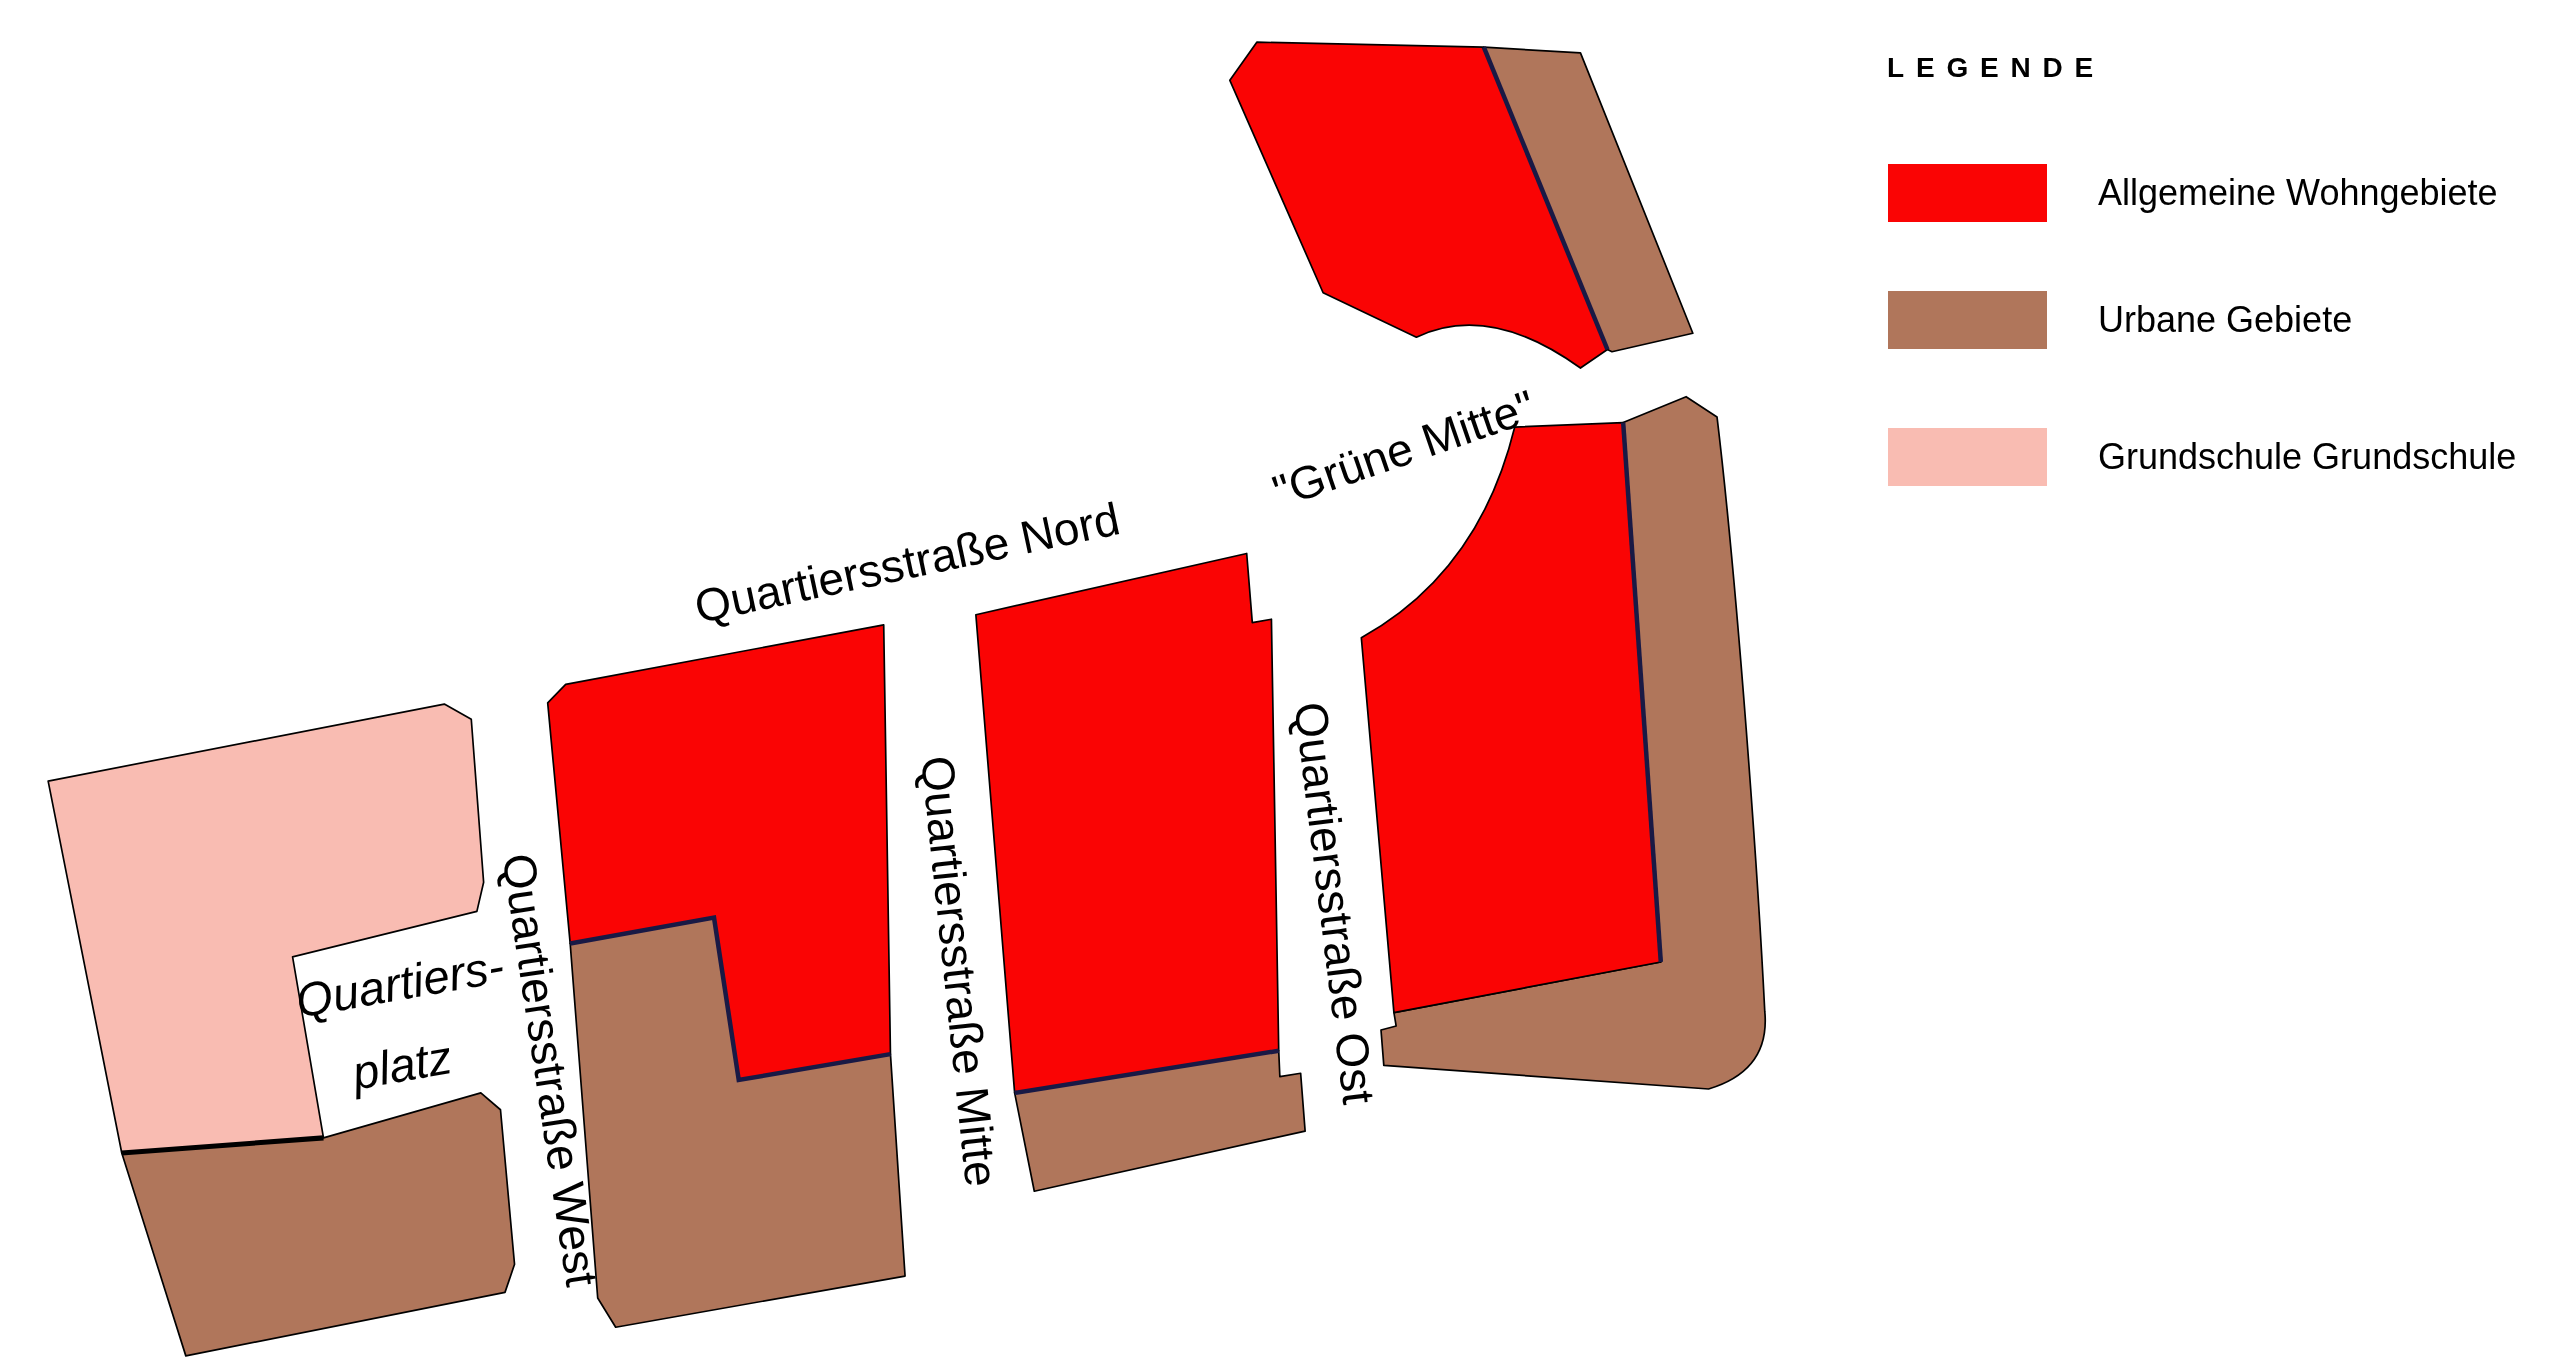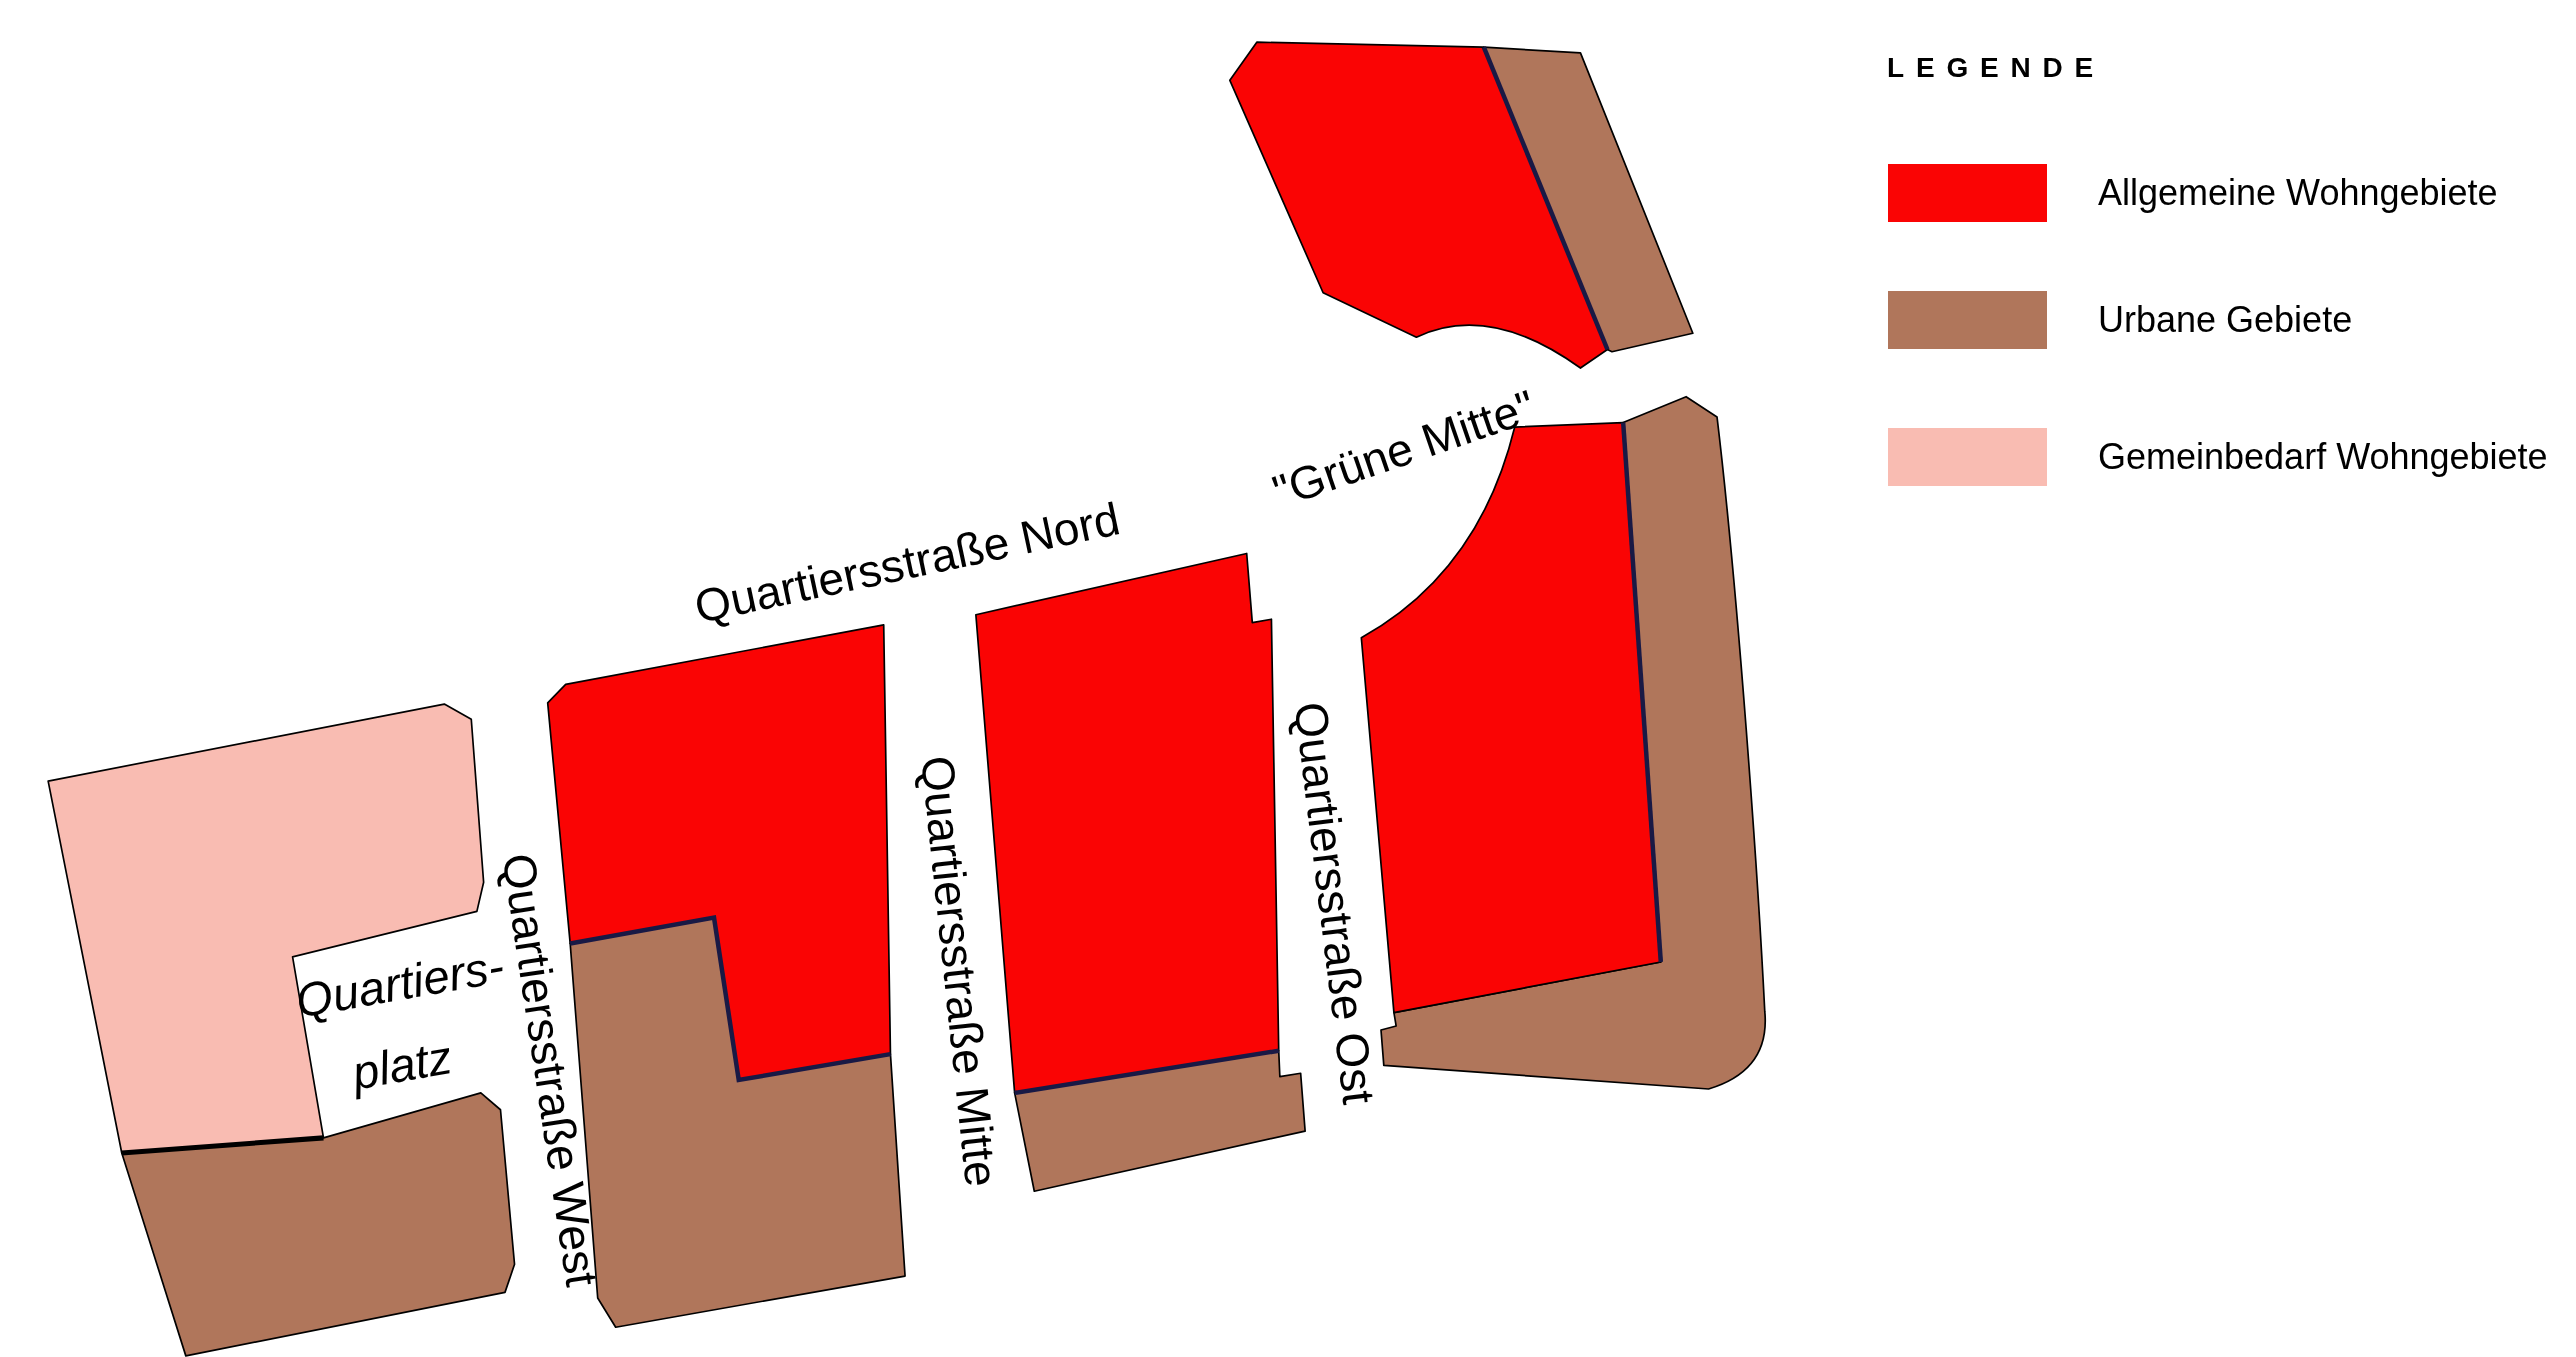--- a/index.html
+++ b/index.html
@@ -72,18 +72,18 @@
       <div class="legend-label">Allgemeine Wohngebiete</div>
     </div>
 
     <div class="legend-row row-2">
       <div class="swatch" style="background-color: rgb(176, 118, 91);"></div>
       <div class="legend-label">Urbane Gebiete</div>
     </div>
 
     <div class="legend-row row-3">
       <div class="swatch" style="background-color: rgb(249, 188, 178);"></div>
-      <div class="legend-label">Gemeinbedarf Wohngebiete</div>
+      <div class="legend-label">Grundschule Grundschule</div>
     </div>
   </div>
 
 </div>
 
 
 </body></html>

